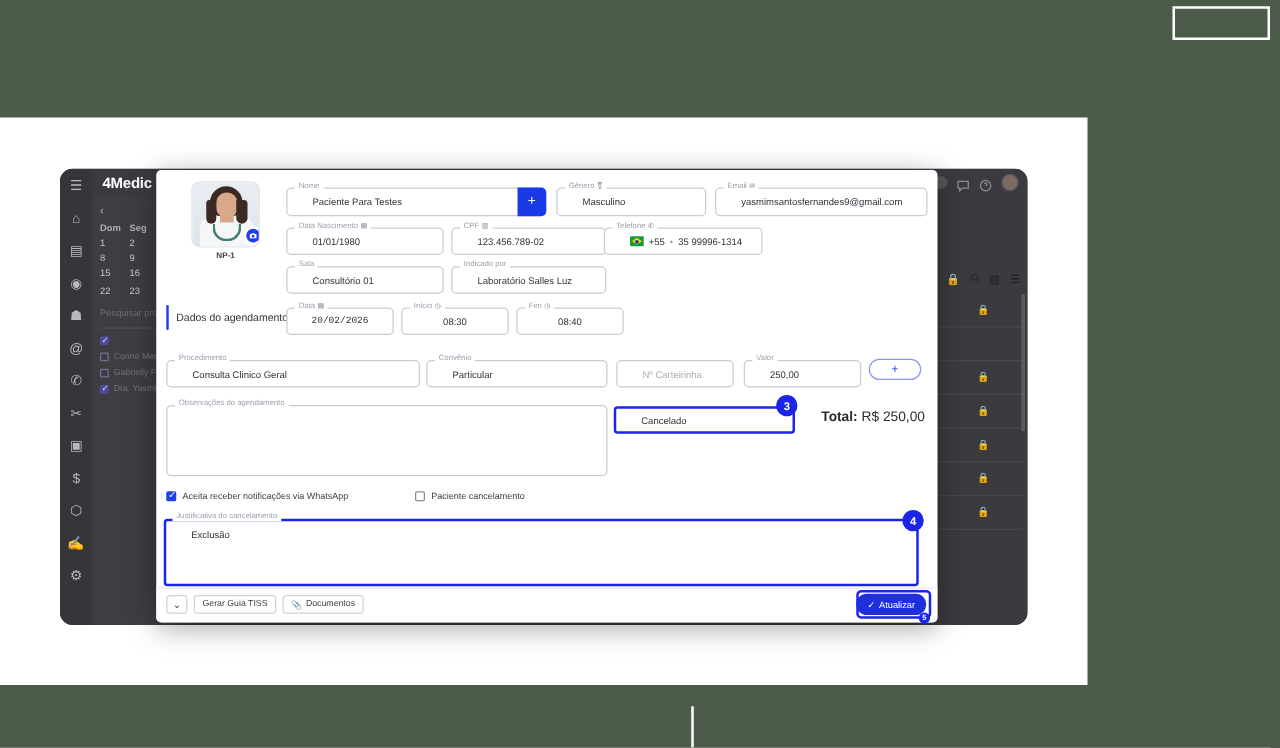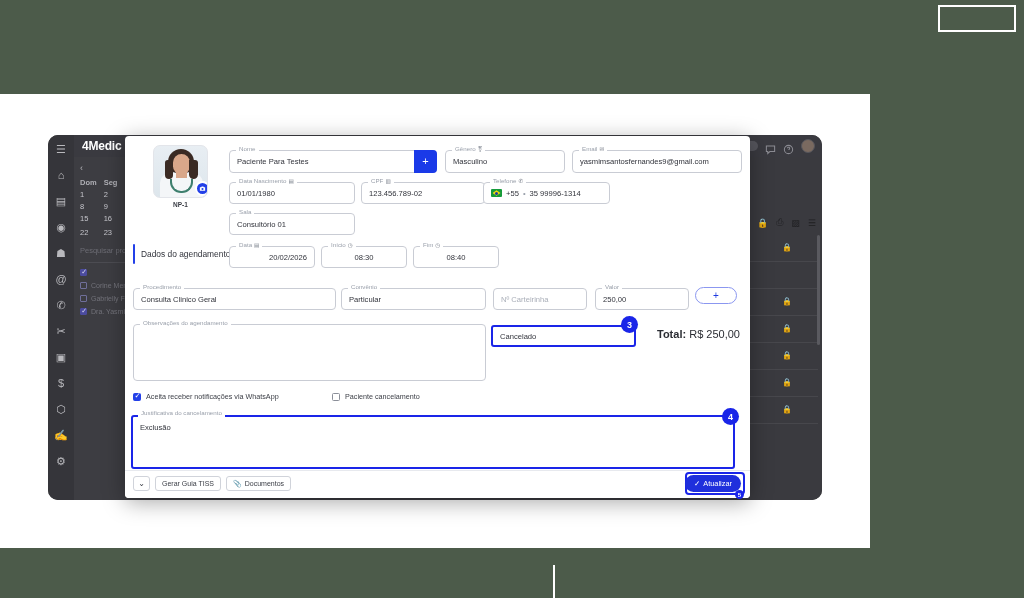--- a/index.html
+++ b/index.html
@@ -129,21 +129,21 @@
     overflow: hidden;
   }
 
   
   .fld { position: absolute; }
   .fld > .box {
     width: 100%; height: 100%;
     border: 1px solid #c9ccd4; border-radius: 4px;
     background: #fff;
     display: flex; align-items: center;
-    padding: 0 7px;
+    padding: 0 20px;
     font-size: 7.6px; color: #31333b;
     white-space: nowrap; overflow: hidden;
   }
   .fld > .lbl {
     position: absolute; left: 7px; top: -5px;
     background: #fff; padding: 0 3px;
     font-size: 6.2px; color: #9aa0ab; line-height: 8px;
     white-space: nowrap;
     display: flex; align-items: center; gap: 2px;
   }
@@ -481,28 +481,34 @@
   </div>
 
 
   <div class="fld" style="left:104px; top:77px; width:126px; height:22px;">
     <div class="box">
         <span>Consultório 01</span>
       </div>
     <div class="lbl">Sala</div>
   </div>
 
+  <div class="fld" style="left:236px; top:77px; width:124px; height:22px;">
+    <div class="box">
+        <span>Laboratório Salles Luz</span>
+      </div>
+    <div class="lbl">Indicado por</div>
+  </div>
 
   <div class="sec-head">
     <div class="sec-bar"></div>
     <div class="sec-title">Dados do agendamento</div>
   </div>
 
   <div class="fld" style="left:104px; top:110px; width:86px; height:22px;">
-    <div class="box" style="justify-content:flex-end;">
+    <div class="box" style="justify-content:center;font-family:Liberation Mono, monospace;">
         <span>20/02/2026</span>
       </div>
     <div class="lbl">
       <span>Data</span>
       <span class="mi">▤</span>
     </div>
   </div>
 
   <div class="fld" style="left:196px; top:110px; width:86px; height:22px;">
     <div class="box" style="justify-content:center;">

